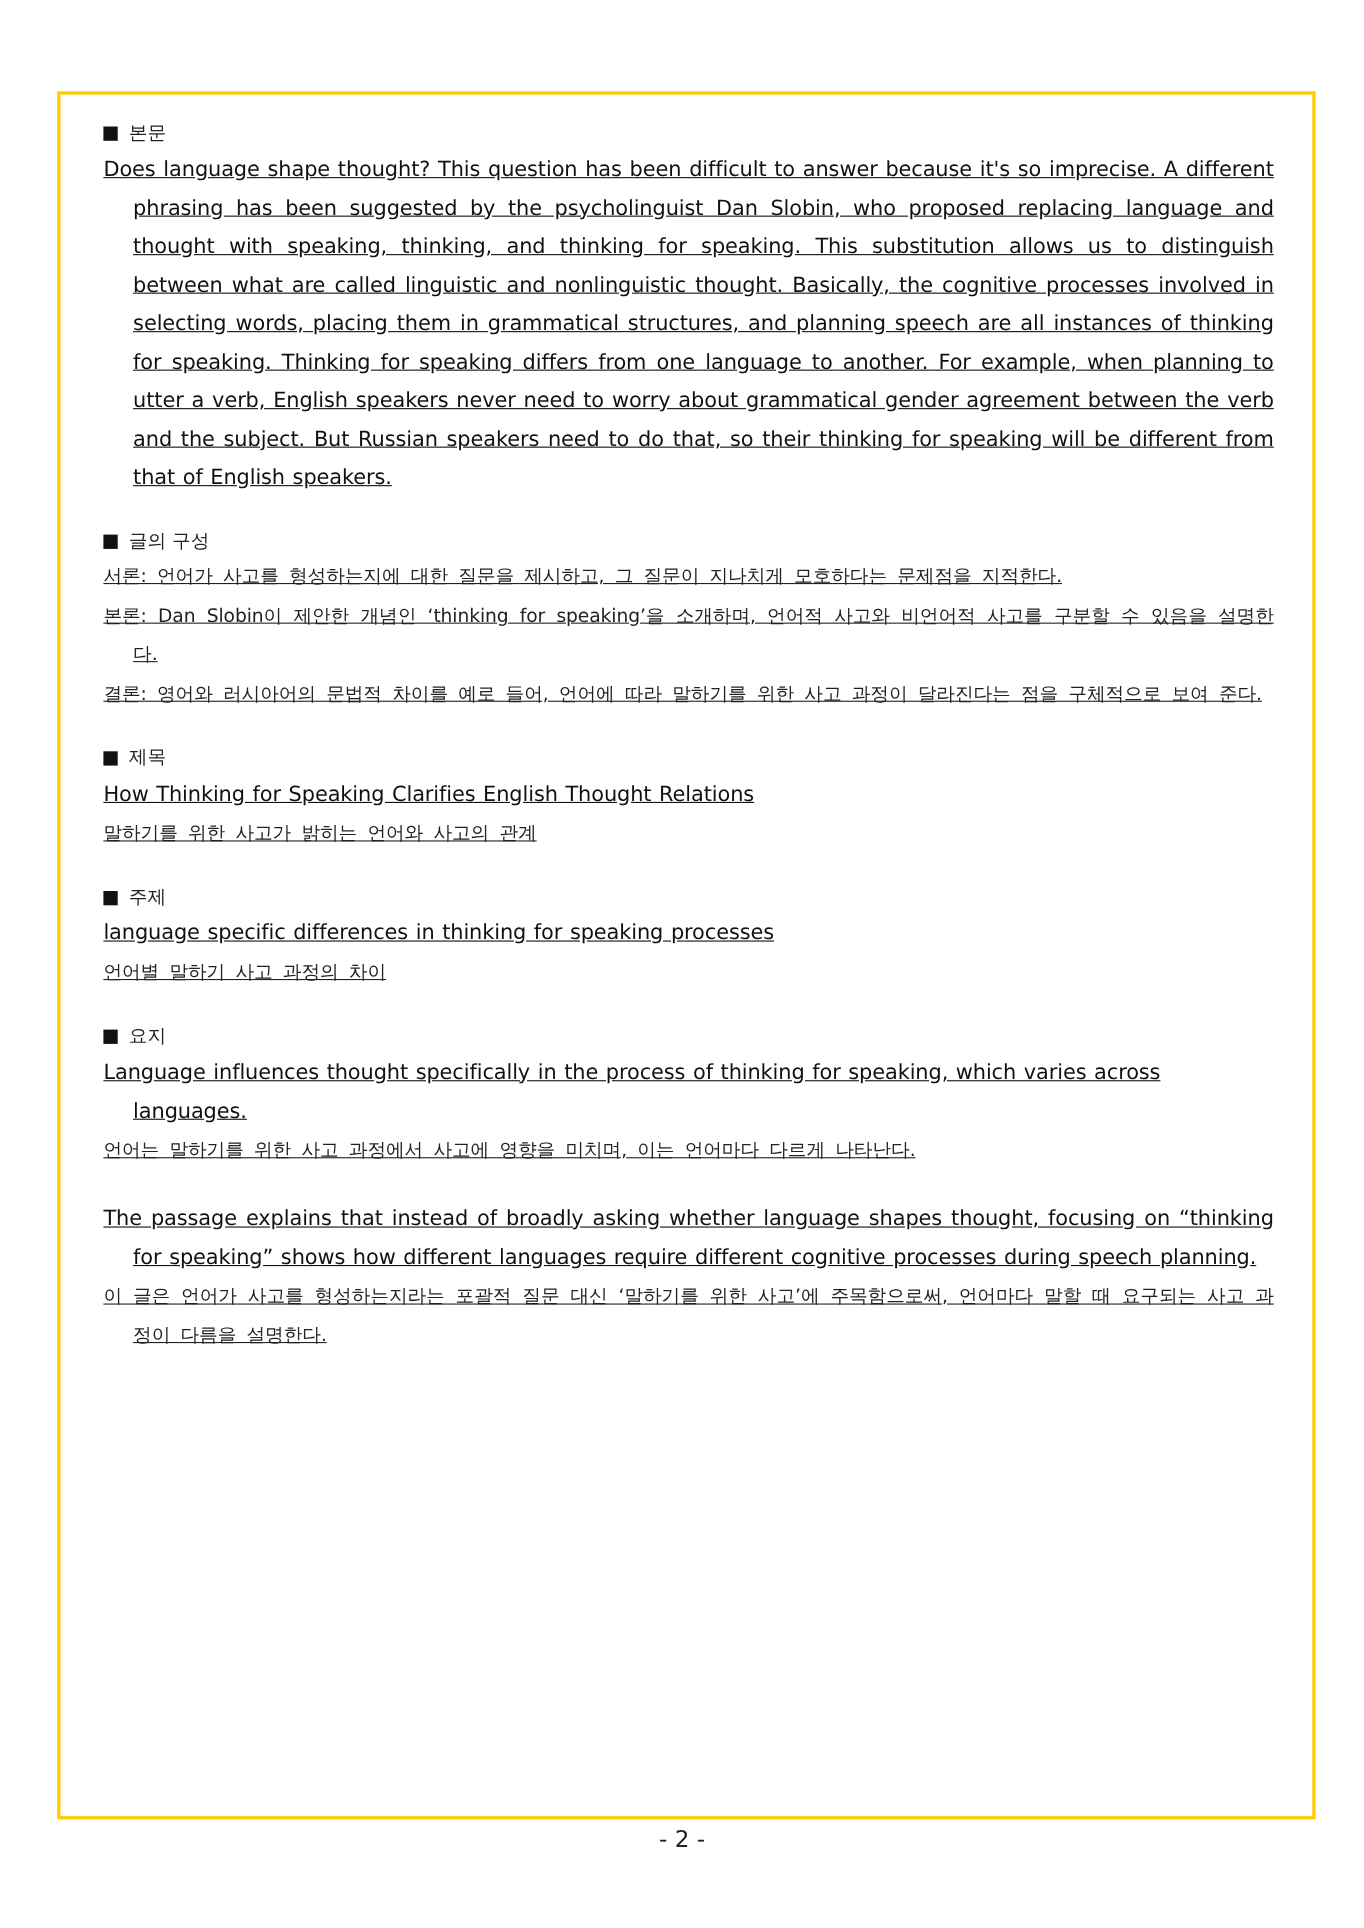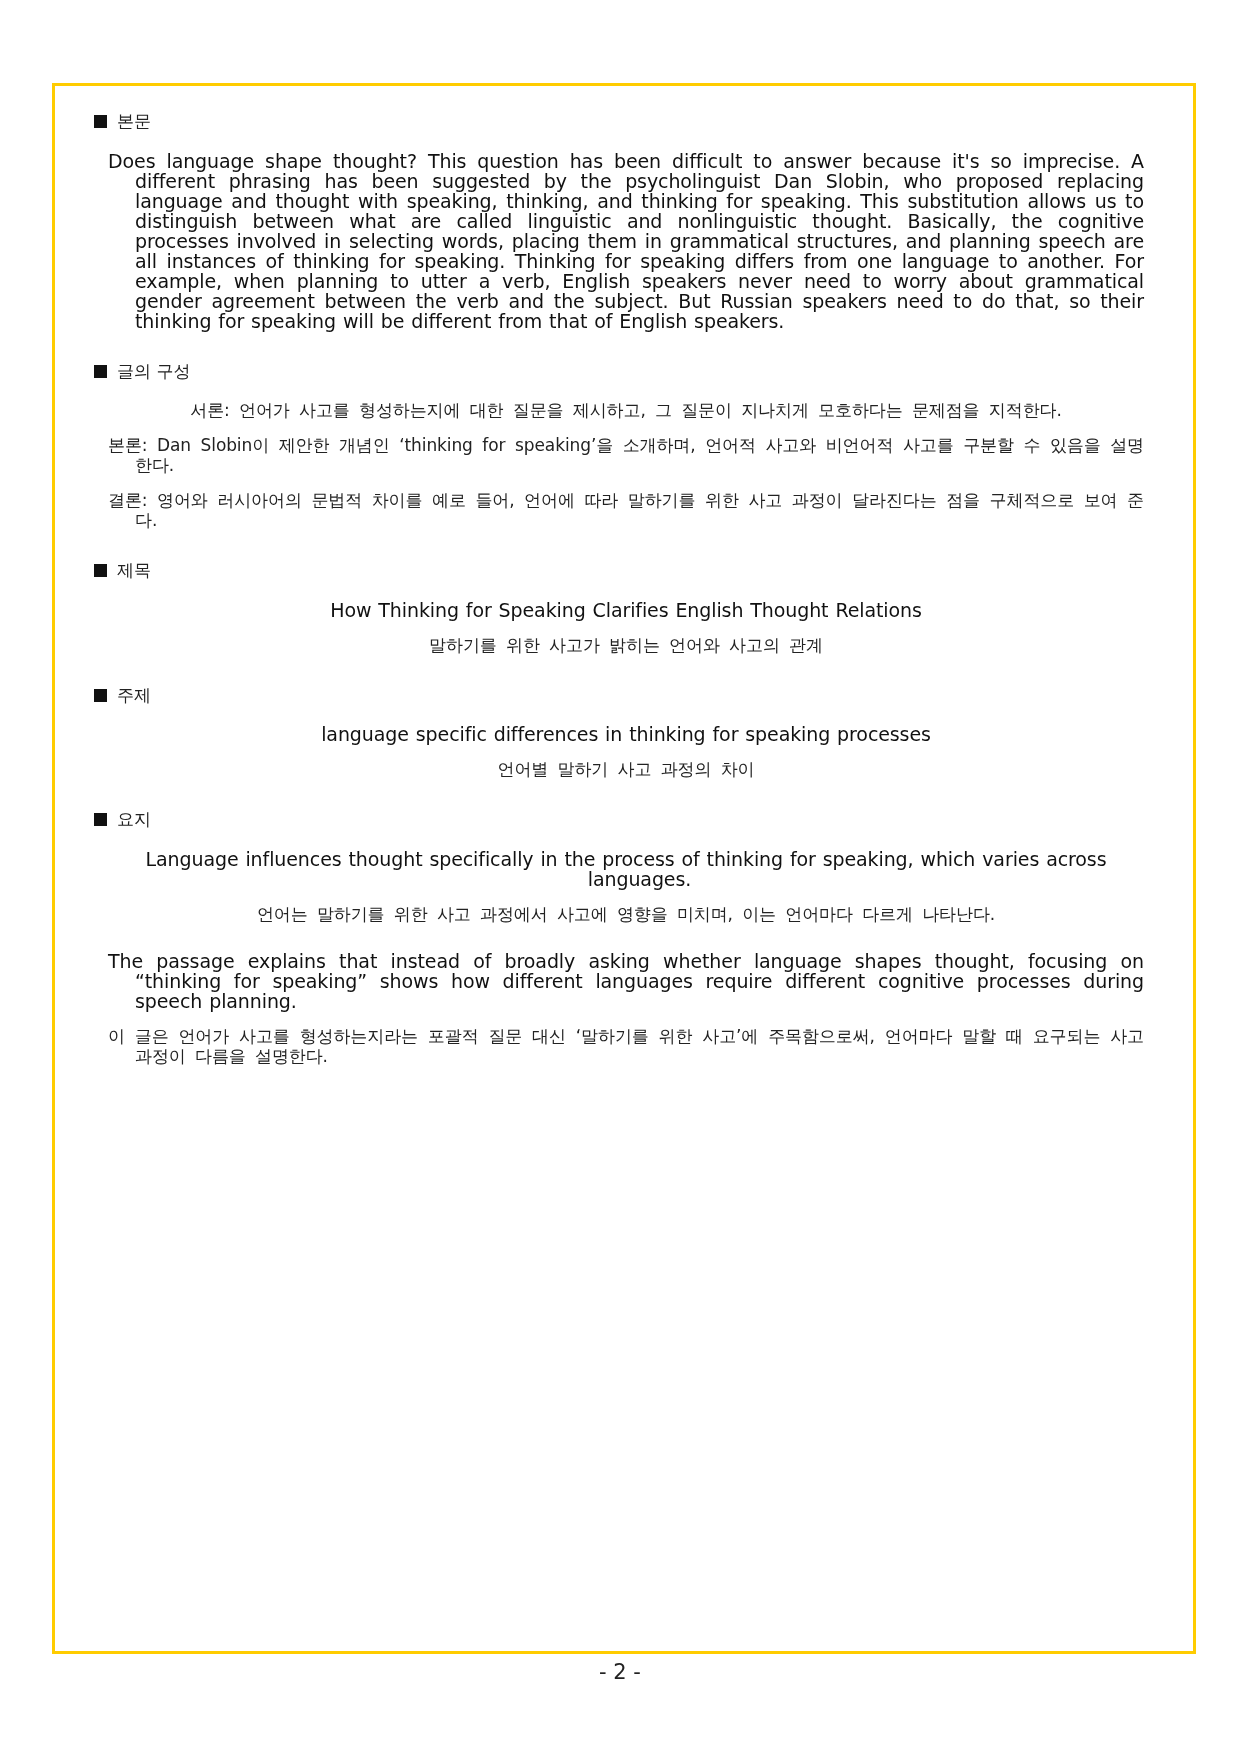--- a/index.html
+++ b/index.html
@@ -45,35 +45,36 @@
     .heading .bullet {
       display: inline-block;
       width: 13px;
       height: 13px;
       background: #111;
       margin-right: 10px;
       margin-left: 1px;
     }
     .para {
       font-size: 19px;
-      line-height: 20px;
+      line-height: 35px;
       text-align: justify;
       padding-left: 27px;
       text-indent: -27px;
-      margin: 15px;
+      margin: 1px;
       letter-spacing: -0.1px;
       word-spacing: 1px;
+      text-decoration: underline;
     }
     .para.ko {
       font-size: 17px;
       color: #222;
       word-spacing: 4px;
     }
     .para.nojustify {
-      text-align: center;
+      text-align: left;
     }
     .page-number {
       position: absolute;
       top: 1660px;
       left: 0;
       width: 1240px;
       text-align: center;
       font-size: 21px;
       color: #222;
     }

